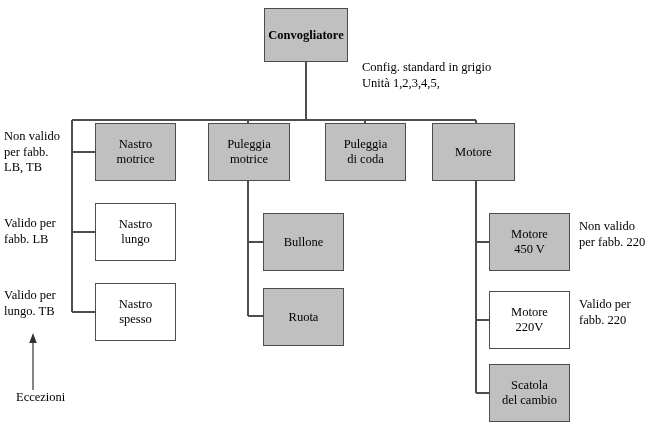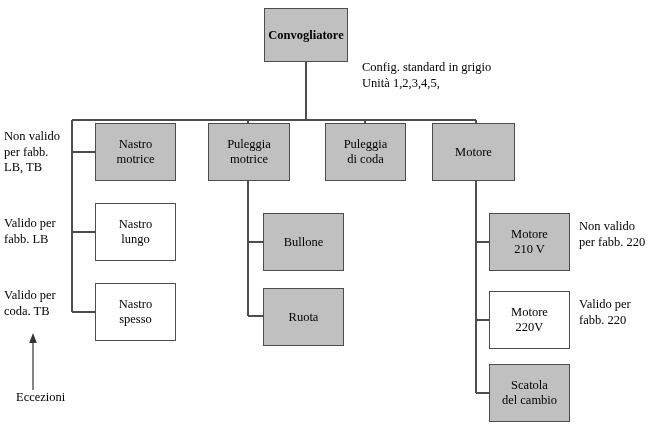--- a/index.html
+++ b/index.html
@@ -157,21 +157,21 @@
   <div class="node filled" style="left:263px; top:213px; width:81px; height:58px;">
     <span class="ln">Bullone</span>
   </div>
 
   <div class="node filled" style="left:263px; top:288px; width:81px; height:58px;">
     <span class="ln">Ruota</span>
   </div>
 
   <div class="node filled" style="left:489px; top:213px; width:81px; height:58px;">
     <span class="ln">Motore</span>
-    <span class="ln">210 V</span>
+    <span class="ln">450 V</span>
   </div>
 
   <div class="node plain" style="left:489px; top:291px; width:81px; height:58px;">
     <span class="ln">Motore</span>
     <span class="ln">220V</span>
   </div>
 
   <div class="node filled" style="left:489px; top:364px; width:81px; height:58px;justify-content:center;">
     <span class="ln">Scatola</span>
     <span class="ln">del cambio</span>
@@ -183,21 +183,21 @@
     <span class="ln">LB, TB</span>
   </div>
 
   <div class="annot" style="left:4px; top:216px;">
     <span class="ln">Valido per</span>
     <span class="ln">fabb. LB</span>
   </div>
 
   <div class="annot" style="left:4px; top:288px;">
     <span class="ln">Valido per</span>
-    <span class="ln">coda. TB</span>
+    <span class="ln">lungo. TB</span>
   </div>
 
   <div class="annot" style="left:579px; top:219px;">
     <span class="ln">Non valido</span>
     <span class="ln">per fabb. 220</span>
   </div>
 
   <div class="annot" style="left:579px; top:297px;">
     <span class="ln">Valido per</span>
     <span class="ln">fabb. 220</span>

